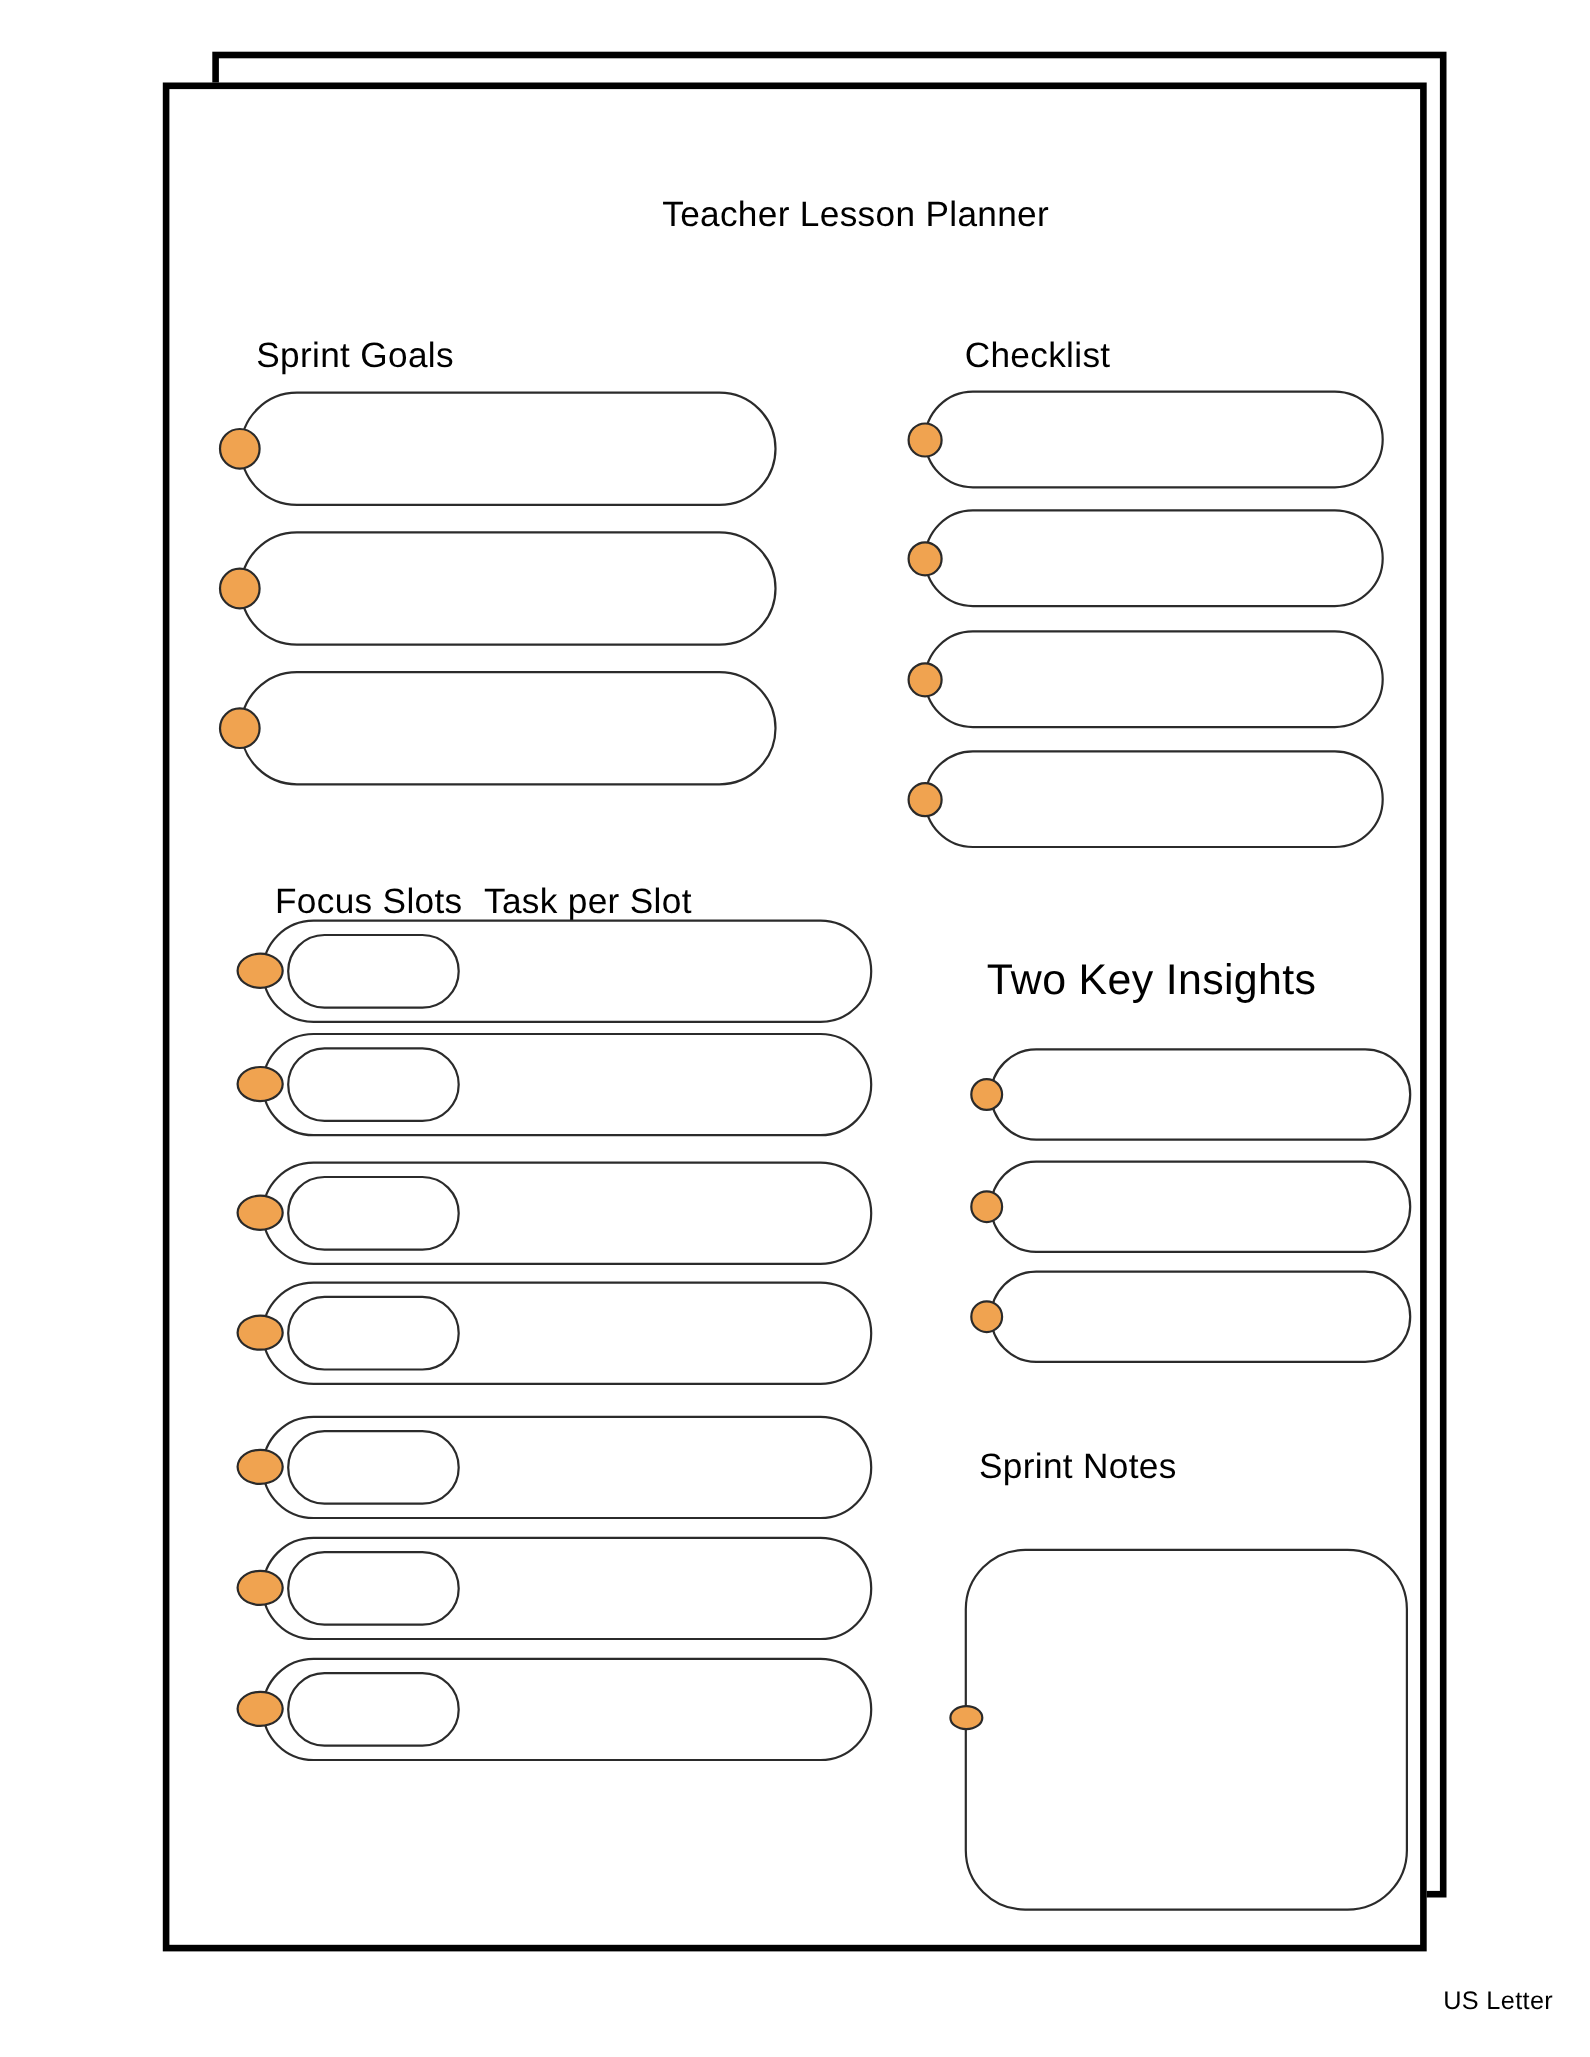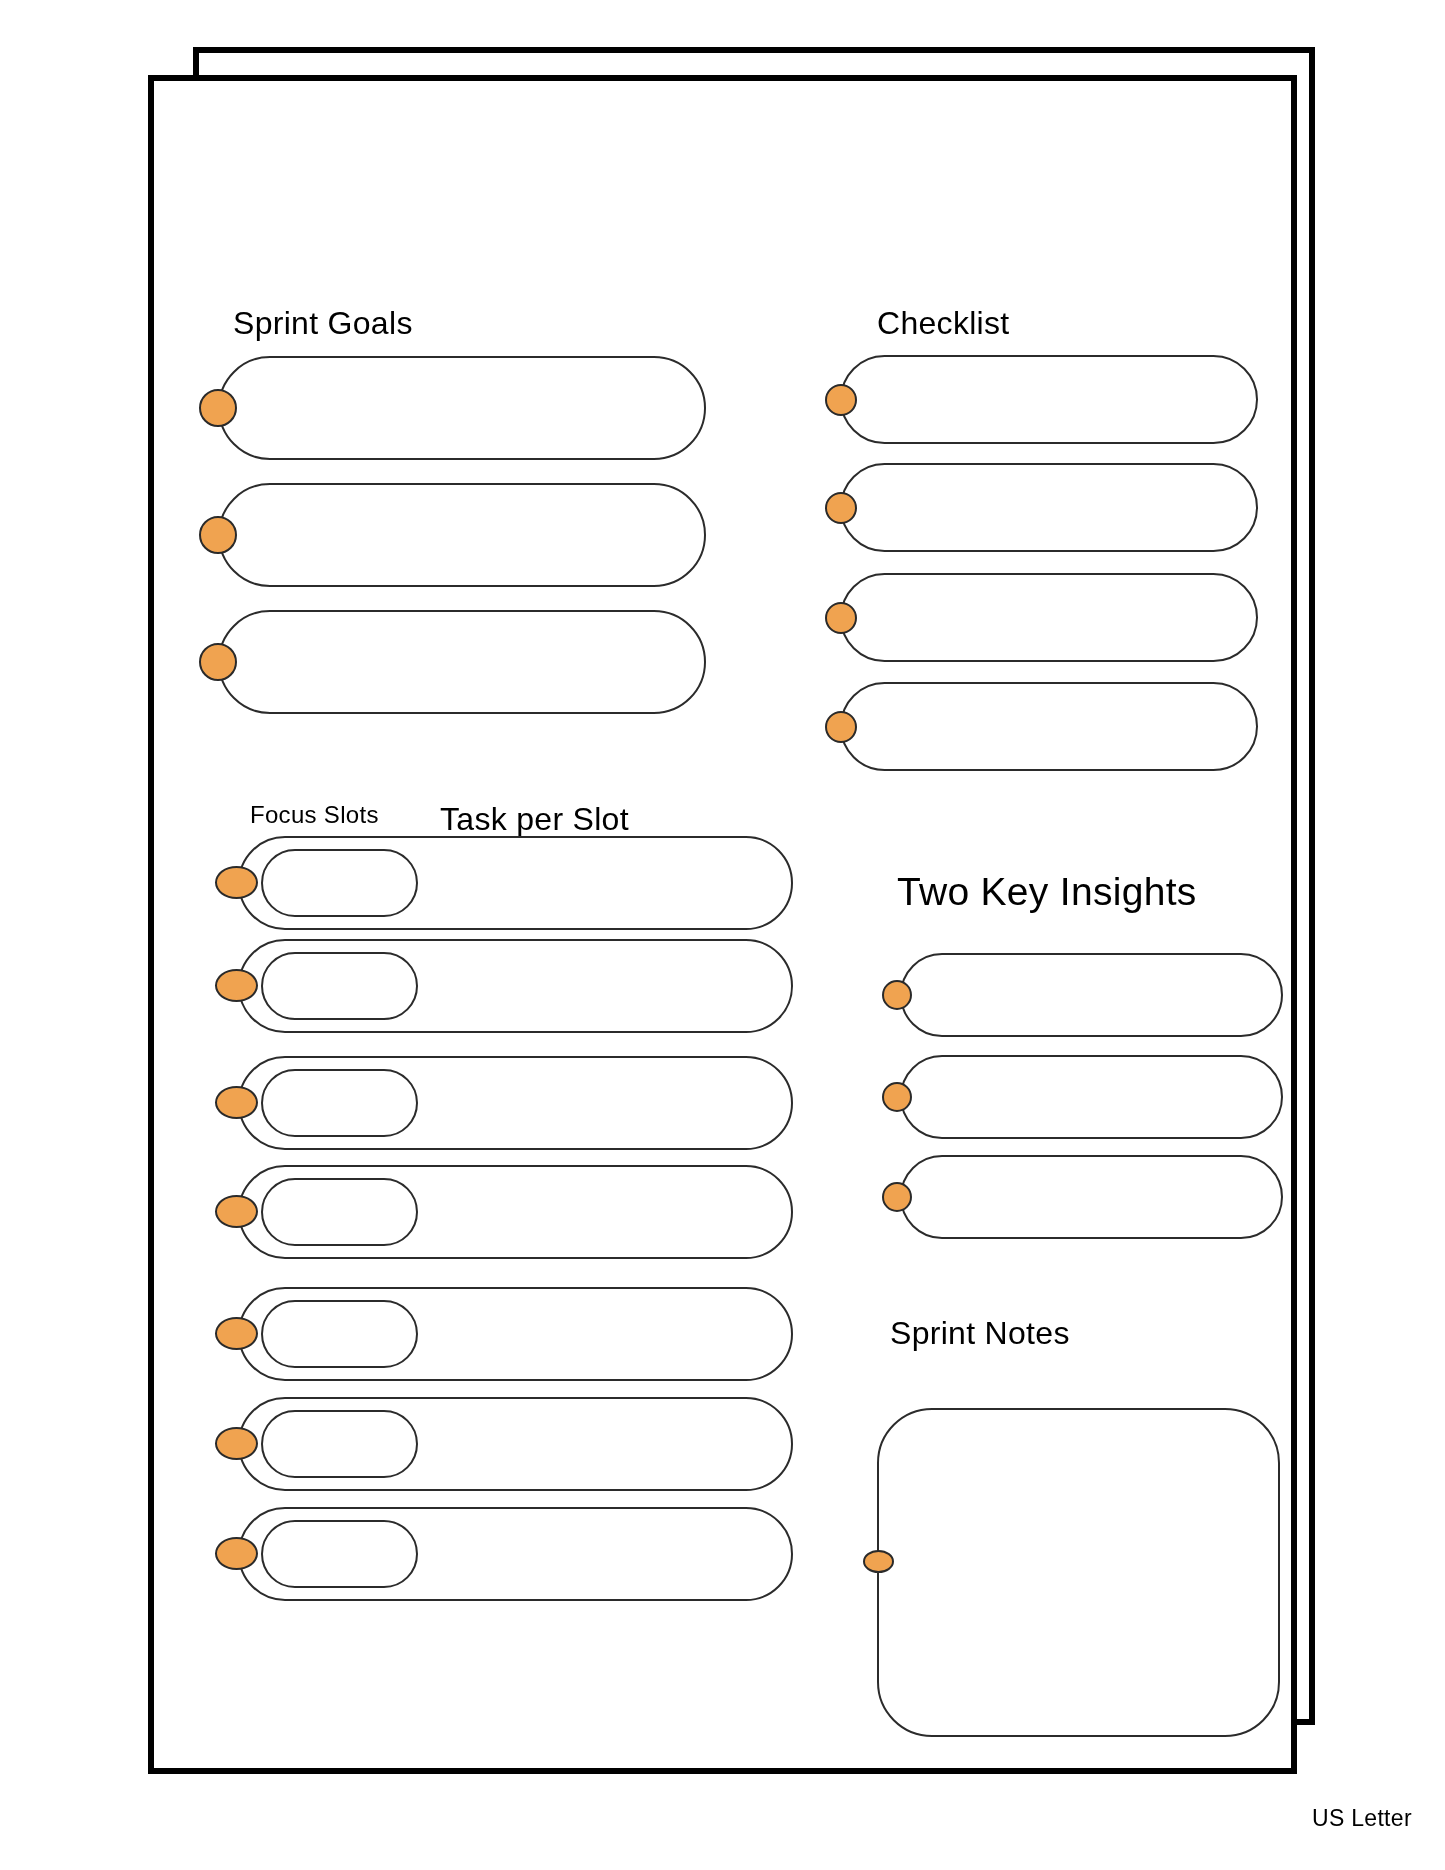--- a/index.html
+++ b/index.html
@@ -22,21 +22,21 @@
     background:#fff;border:6px solid var(--page-border);
   }
   .front-page{
     position:absolute;left:148px;top:75px;width:1149px;height:1699px;
     background:#fff;border:6px solid var(--page-border);
   }
   .txt{position:absolute;line-height:1.1;white-space:nowrap;letter-spacing:.3px;}
   .title{left:602px;top:177px;font-size:32px;}
   .h-sprint{left:233px;top:306px;font-size:32px;}
   .h-checklist{left:877px;top:306px;font-size:32px;}
-  .h-focus-slots{left:250px;top:802px;font-size:24px;}
+  .h-focus-slots{left:250px;top:802px;font-size:32px;}
   .h-task-slot{left:440px;top:802px;font-size:32px;}
   .h-insights{left:897px;top:871px;font-size:39px;}
   .h-outcome{left:890px;top:1316px;font-size:32px;}
   .size-label{left:1312px;top:1806px;font-size:23px;}
 
   
   .row{position:absolute;background:#fff;border:2px solid var(--line);}
   .dot{
     position:absolute;background:var(--accent-dot);
     border:2.5px solid #2a2a2a;border-radius:50%;z-index:3;
@@ -87,20 +87,21 @@
   .outcome-box .dot{width:31px;height:23px;left:-16px;top:140px;}
 </style>
 </head>
 <body>
 
 <div class="canvas">
 
   <div class="back-page"></div>
   <div class="front-page"></div>
 
+  <div class="txt title">Teacher Lesson Planner</div>
 
   <div class="txt h-sprint">Sprint Goals</div>
   <div class="sprint">
 
       <div class="row">
         <span class="dot"></span>
       </div>
 
       <div class="row">
         <span class="dot"></span>

